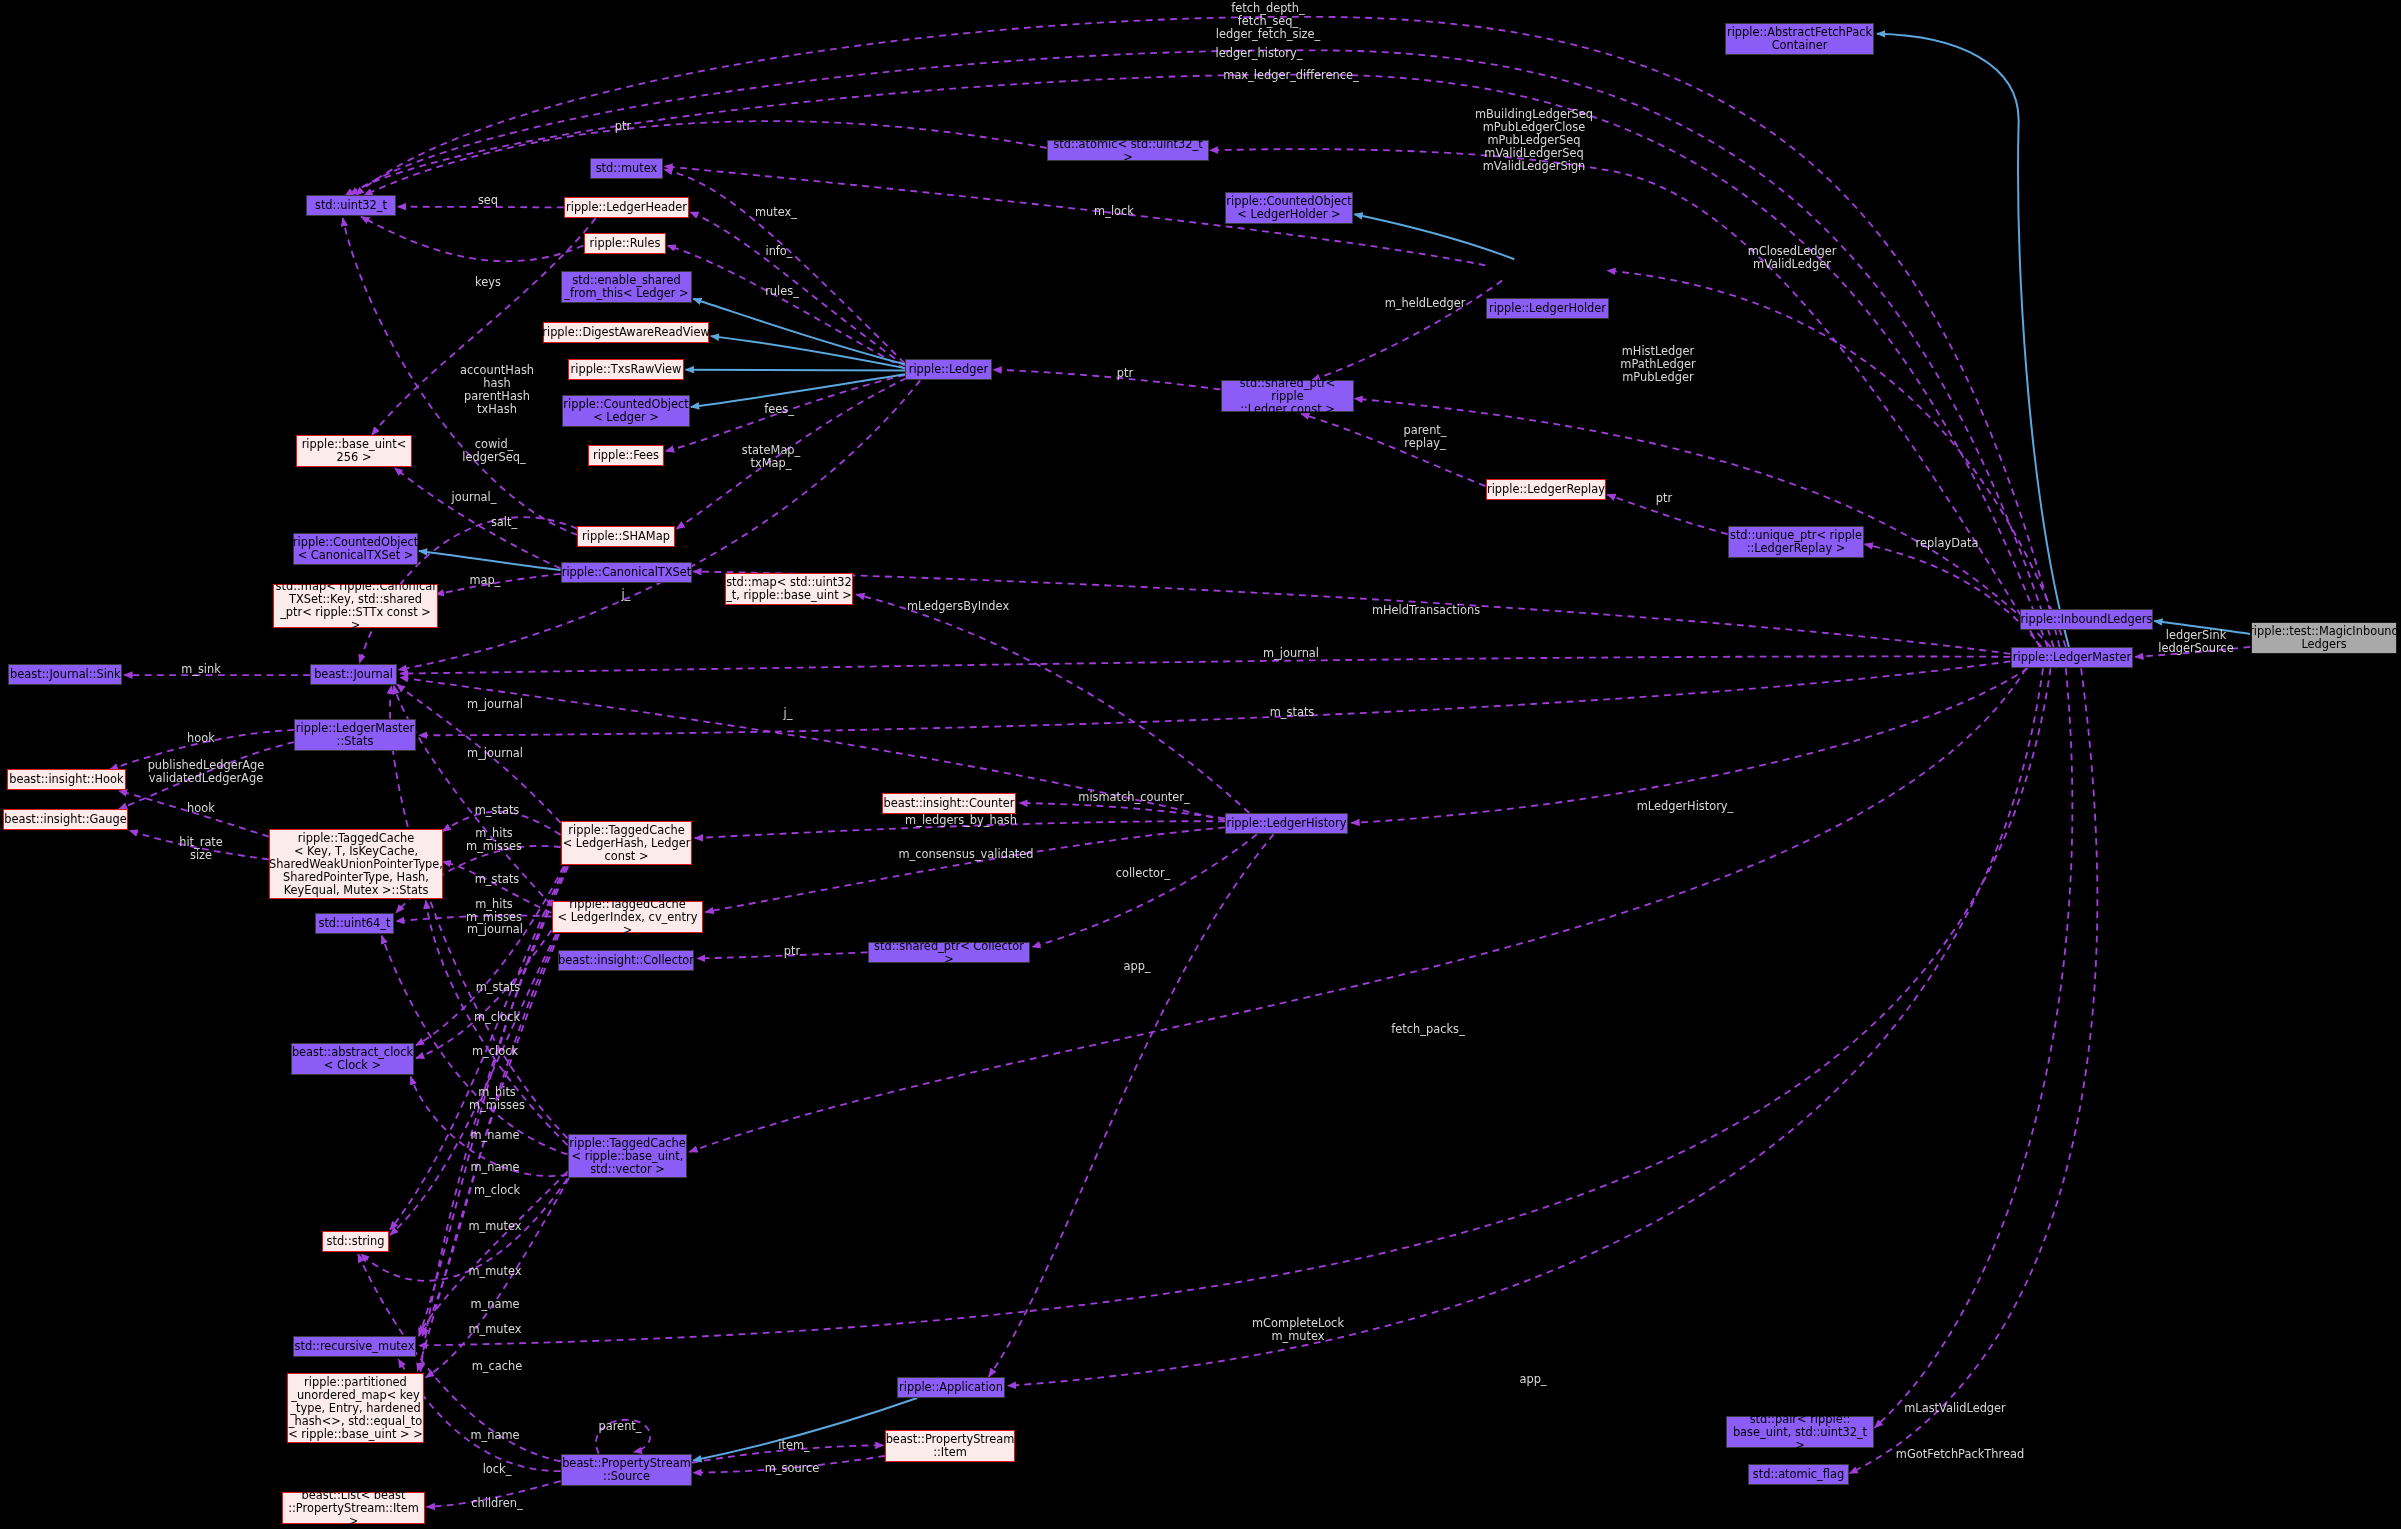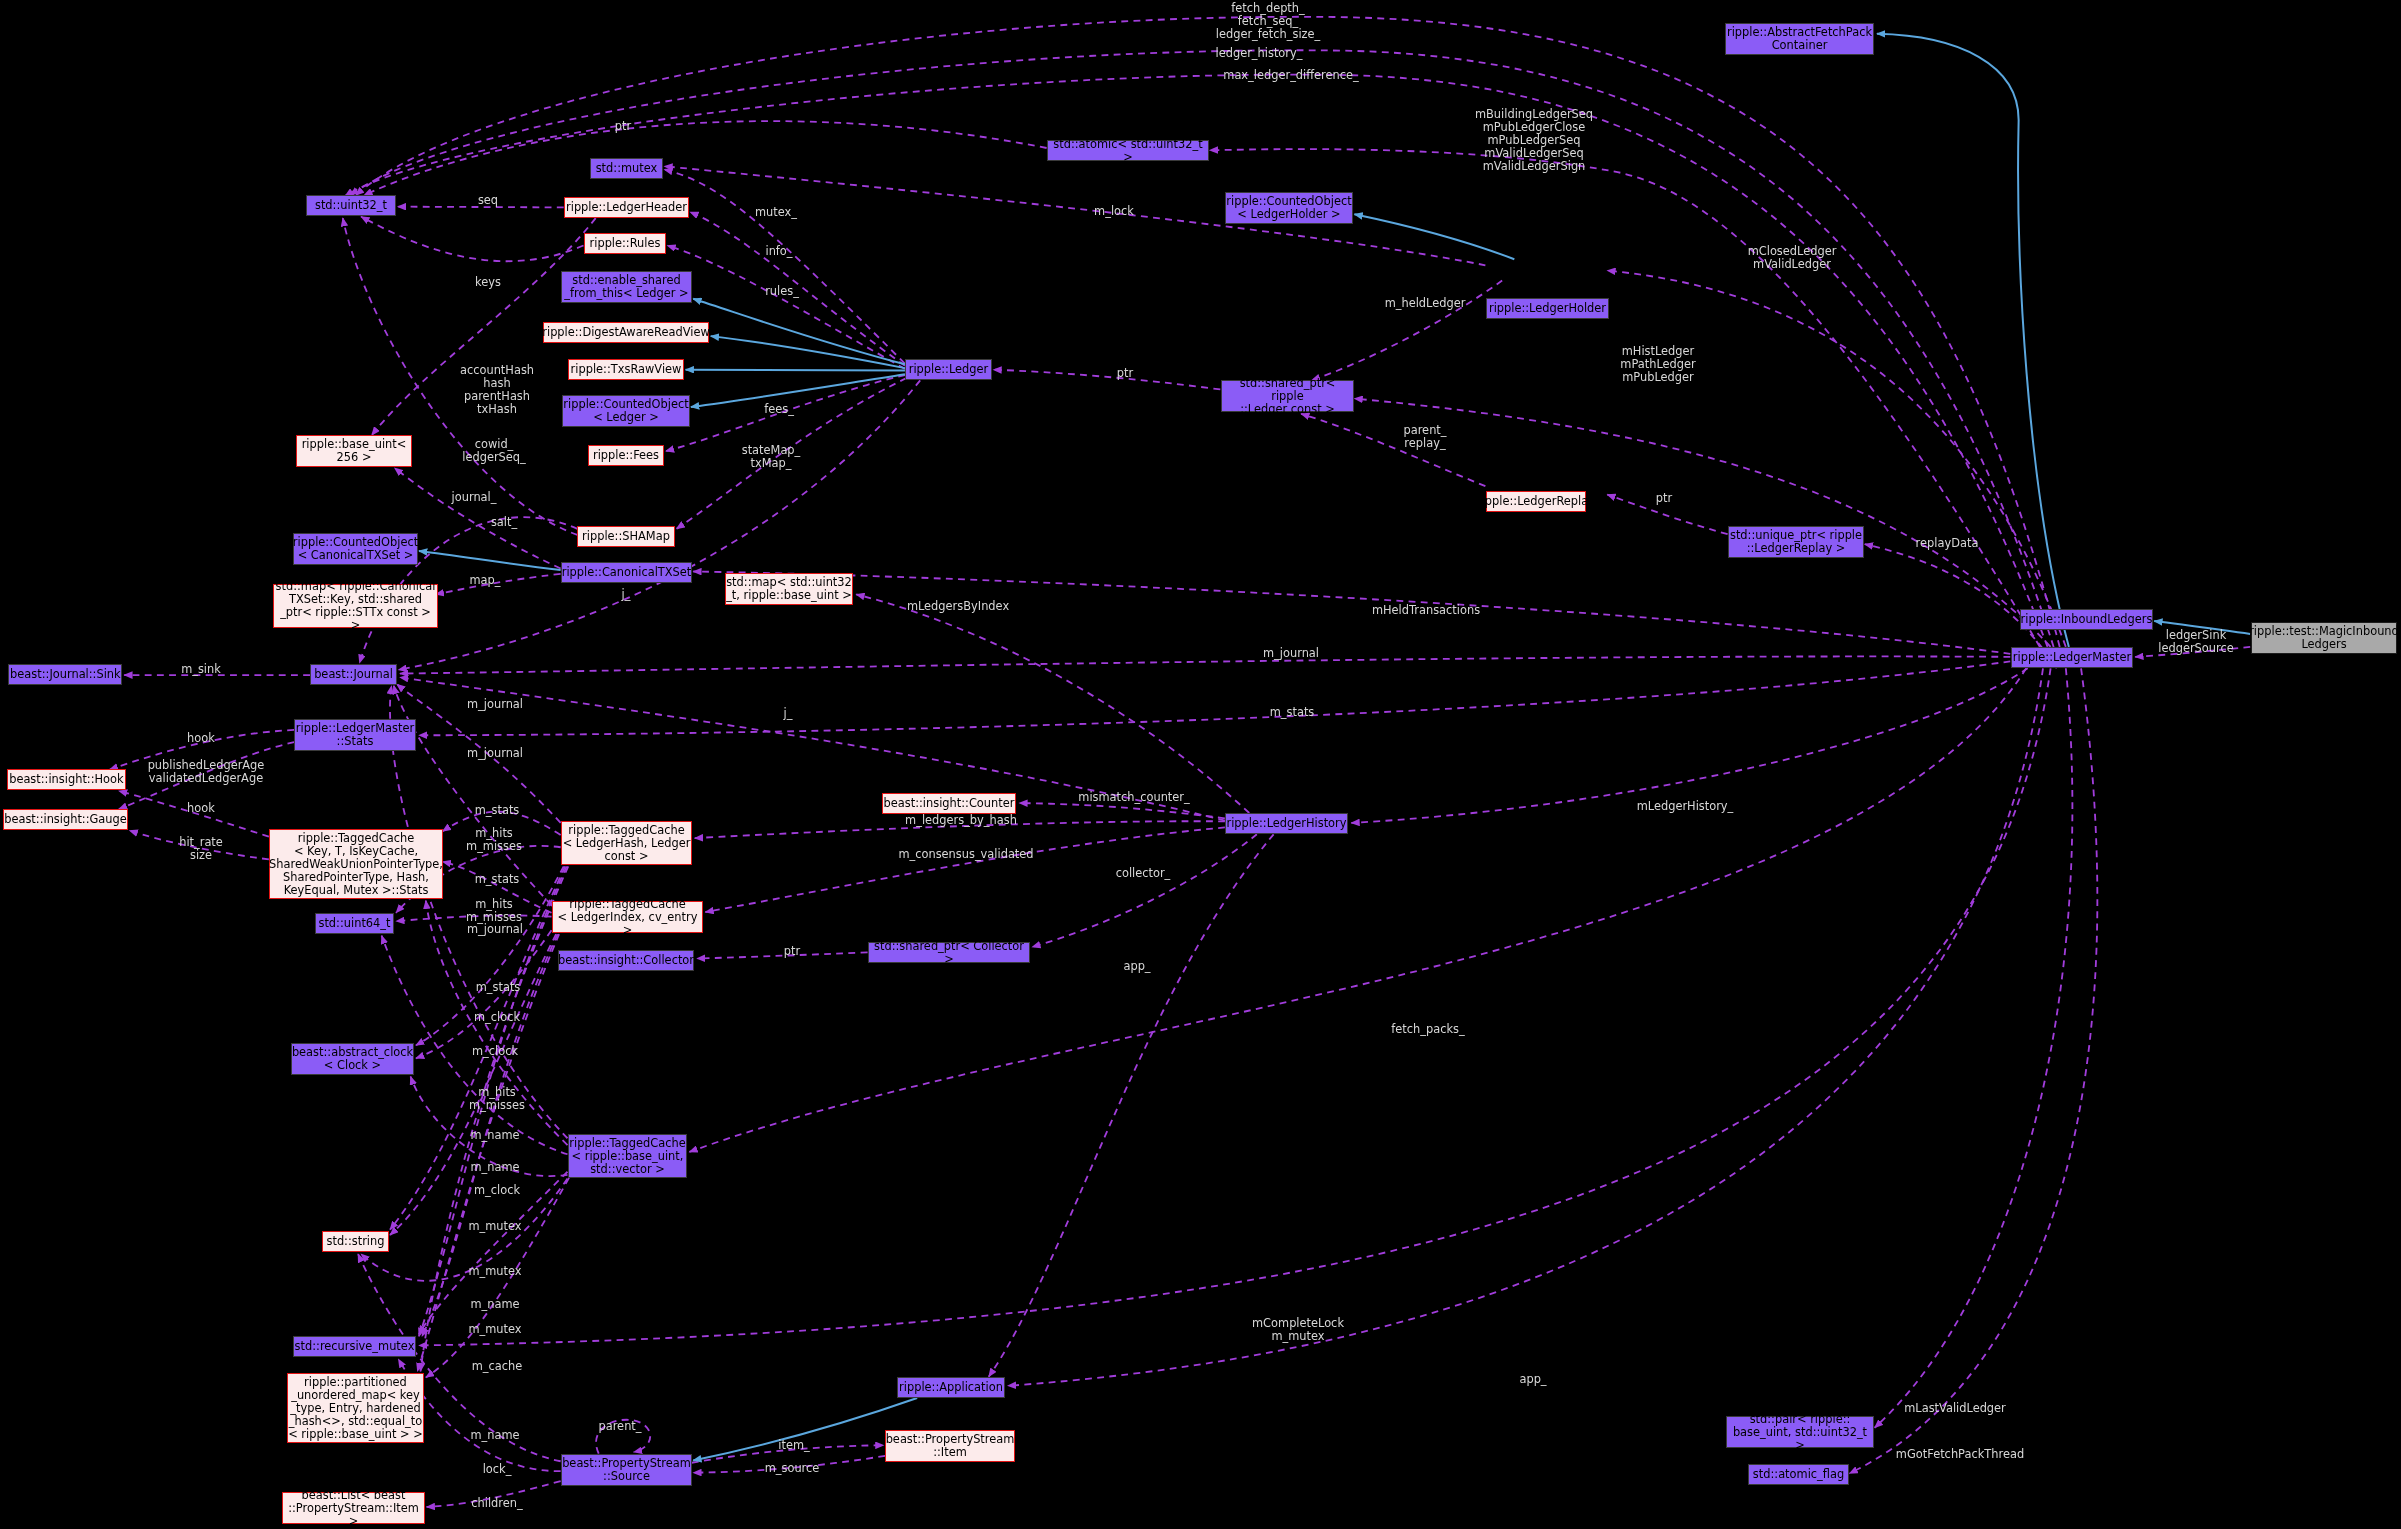--- a/index.html
+++ b/index.html
@@ -225,21 +225,21 @@
     <div class="node t-red" style="left: 543px; top: 322px; width: 166px; height: 21.3px;">ripple::DigestAwareReadView</div>
     <div class="node t-red" style="left: 568px; top: 359px; width: 116px; height: 21.3px;">ripple::TxsRawView</div>
     <div class="node t-white" style="left: 905px; top: 359px; width: 87px; height: 21.3px;">ripple::Ledger</div>
     <div class="node t-white" style="left: 1221px; top: 380px; width: 133px; height: 32px;">std::shared_ptr&lt; ripple
 ::Ledger const &gt;</div>
     <div class="node t-white" style="left: 562px; top: 395px; width: 128px; height: 32px;">ripple::CountedObject
 &lt; Ledger &gt;</div>
     <div class="node t-red" style="left: 588px; top: 445px; width: 76px; height: 21.3px;">ripple::Fees</div>
     <div class="node t-red" style="left: 296px; top: 435px; width: 116px; height: 32px;">ripple::base_uint&lt;
 256 &gt;</div>
-    <div class="node t-red" style="left: 1486px; top: 479px; width: 100px; height: 21.3px; margin-top: 12px;">ripple::LedgerReplay</div>
+    <div class="node t-red" style="left: 1486px; top: 479px; width: 120px; height: 21.3px;">ripple::LedgerReplay</div>
     <div class="node t-white" style="left: 1728px; top: 526px; width: 136px; height: 32px;">std::unique_ptr&lt; ripple
 ::LedgerReplay &gt;</div>
     <div class="node t-red" style="left: 577px; top: 526px; width: 98px; height: 21.3px;">ripple::SHAMap</div>
     <div class="node t-white" style="left: 293px; top: 533px; width: 125px; height: 32px;">ripple::CountedObject
 &lt; CanonicalTXSet &gt;</div>
     <div class="node t-white" style="left: 561px; top: 562px; width: 131px; height: 21.3px;">ripple::CanonicalTXSet</div>
     <div class="node t-red" style="left: 725px; top: 573px; width: 128px; height: 32px;">std::map&lt; std::uint32
 _t, ripple::base_uint &gt;</div>
     <div class="node t-red" style="left: 273px; top: 584px; width: 165px; height: 44px;">std::map&lt; ripple::Canonical
 TXSet::Key, std::shared

